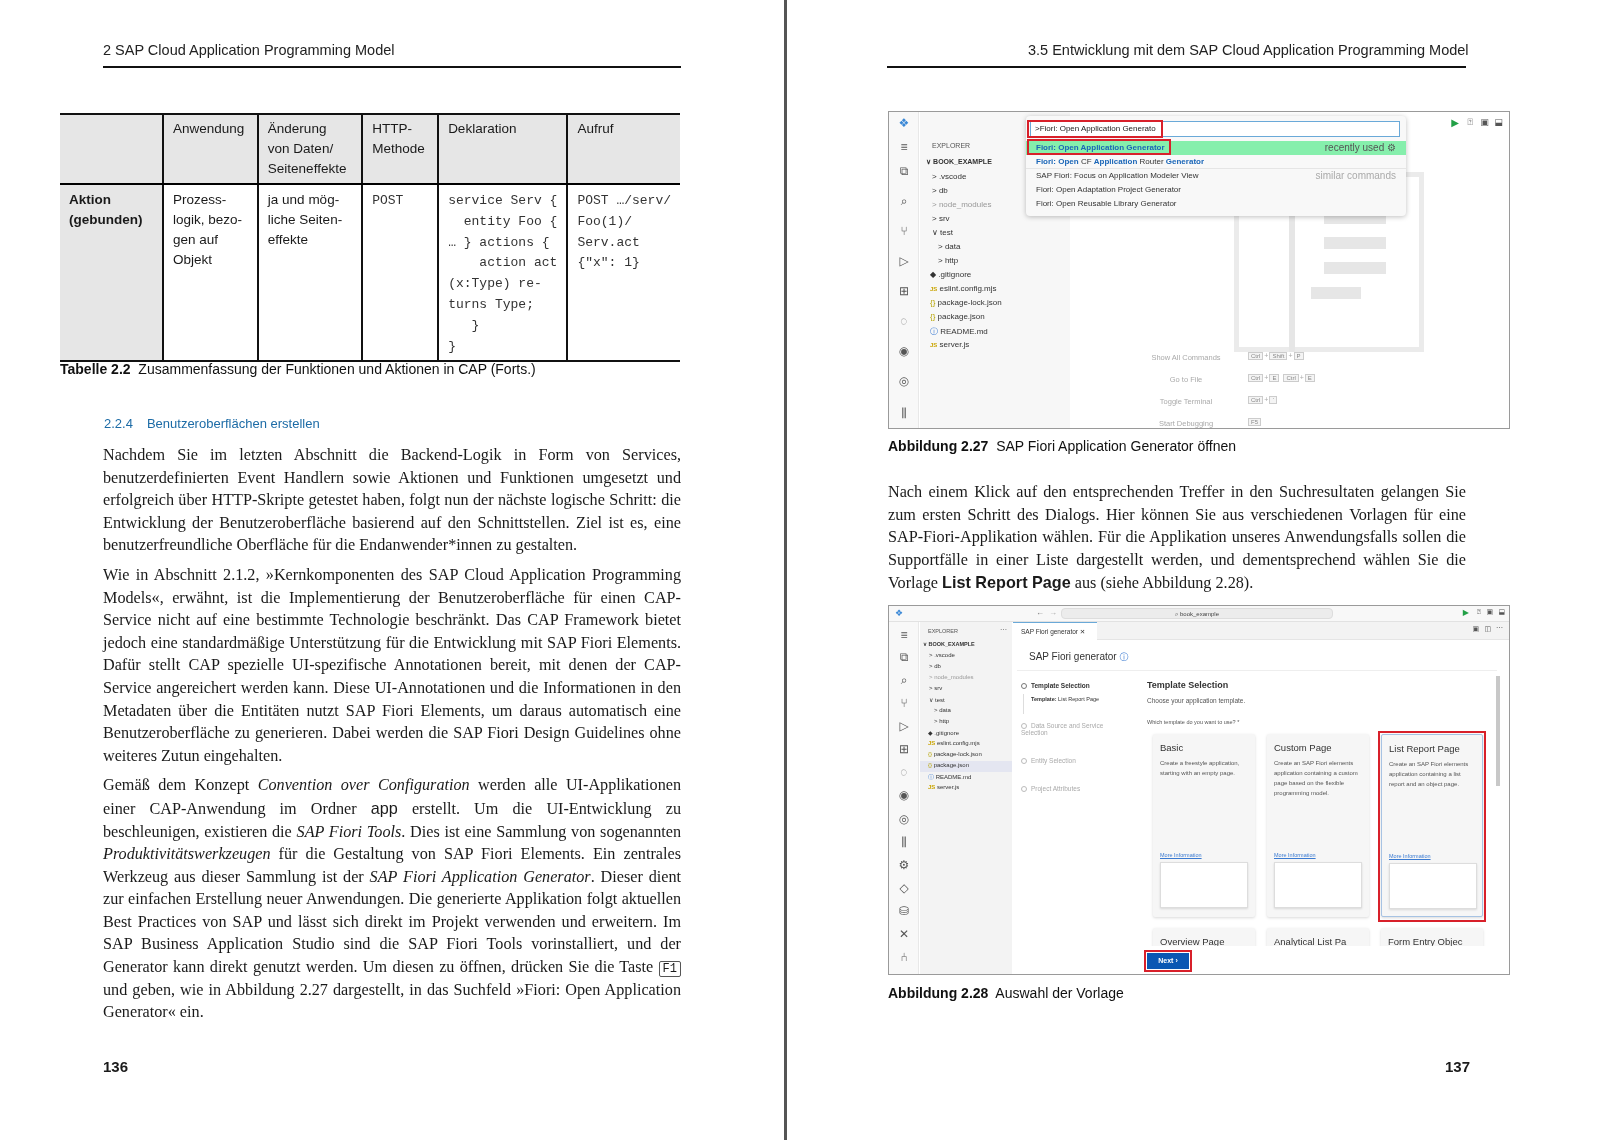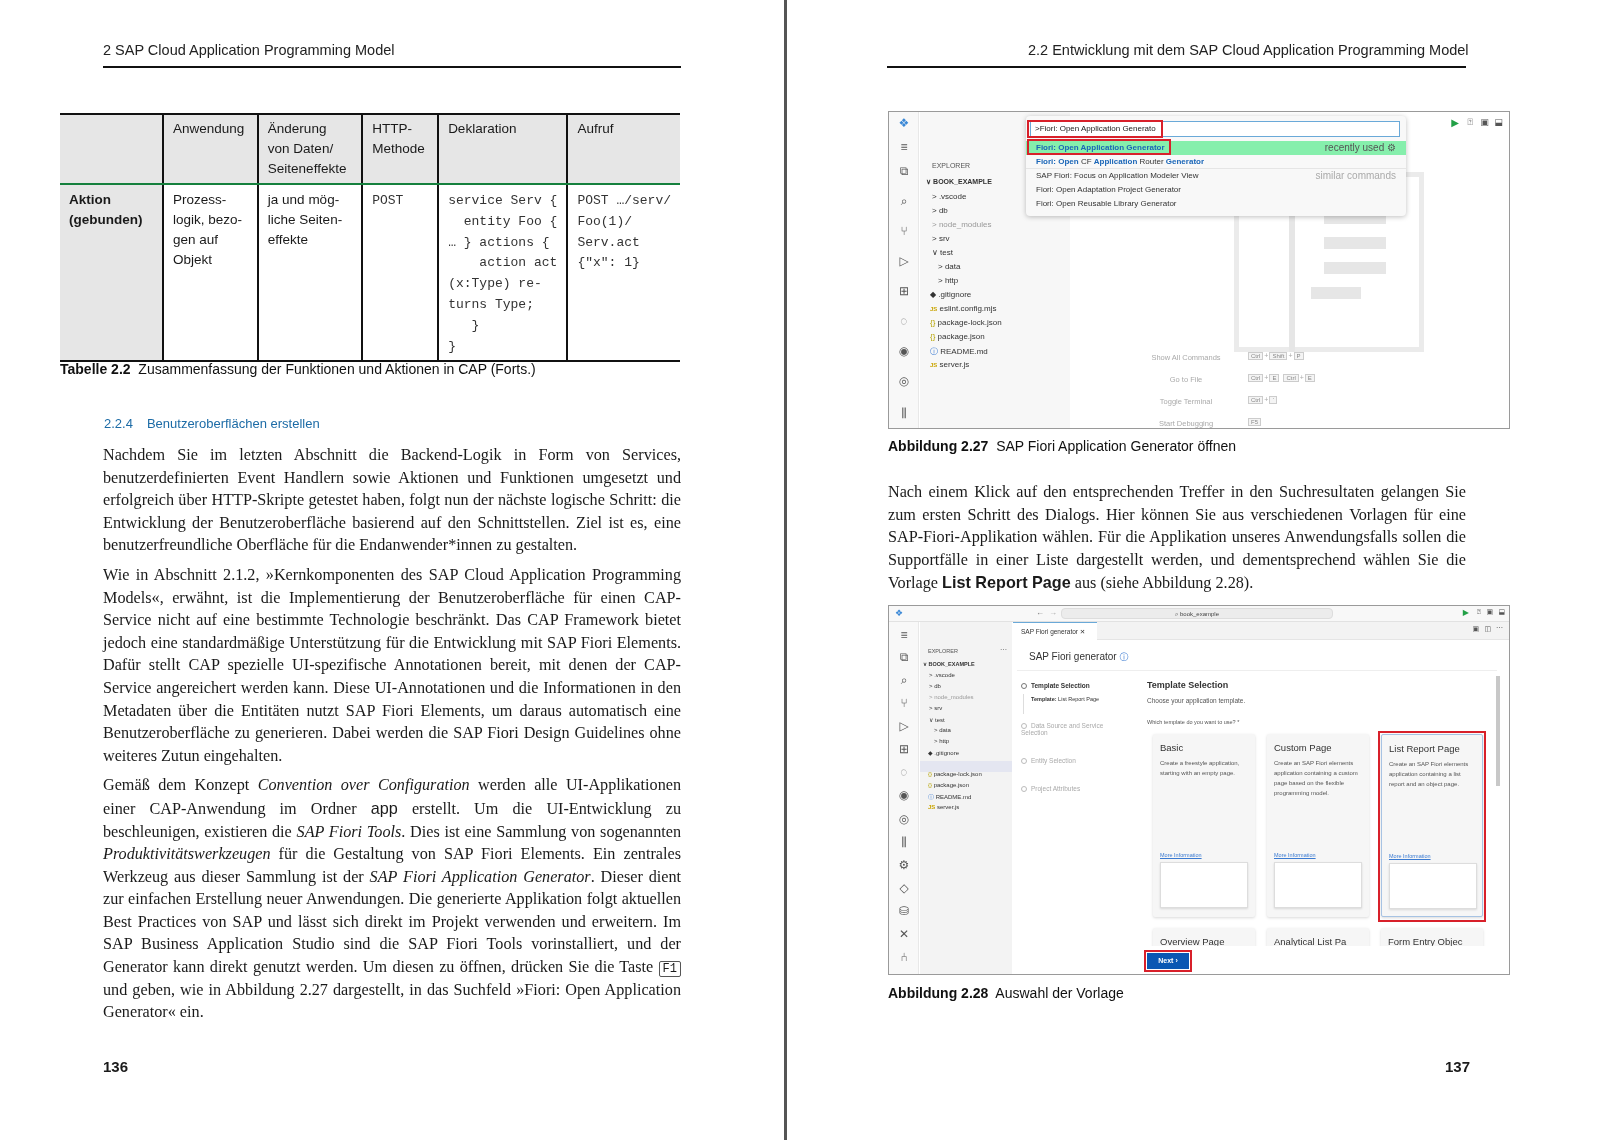--- a/index.html
+++ b/index.html
@@ -8,21 +8,21 @@
   .page-left { left: 0; width: 785px; }
   .page-right { left: 787px; width: 813px; }
   .spine { position: absolute; left: 784px; top: 0; width: 3px; height: 1140px; background: #555; }
 
   .running-head { position: absolute; top: 42px; font-family: "Liberation Sans", sans-serif; font-size: 14.5px; color: #222; }
   .head-rule { position: absolute; top: 66px; height: 2px; background: #111; }
 
   
   .tbl { position: absolute; left: 60px; top: 113px; width: 620px; border-collapse: collapse; font-family: "Liberation Sans", sans-serif; font-size: 13.5px; line-height: 20px; }
   .tbl td, .tbl th { vertical-align: top; text-align: left; padding: 4px 9px; border-left: 2px solid #111; font-weight: normal; }
-  .tbl tr:first-child th { border-top: 2px solid #111; background: #e6e6e6; height: 68px; border-bottom: 2px solid #15803d; }
+  .tbl tr:first-child th { border-top: 2px solid #111; background: #e6e6e6; height: 68px; border-bottom: 2px solid #000000; }
   .tbl tr:last-child td { border-bottom: 2px solid #111; height: 170px; padding-top: 5px; }
   .tbl th:first-child, .tbl td:first-child { border-left: none; background: #e6e6e6; width: 106px; }
   .tbl .rowhead { font-weight: bold; background: #e6e6e6; }
   .mono { font-family: "Liberation Mono", monospace; font-size: 13px; color: #333; white-space: pre; line-height: 19.8px; }
 
   .caption { position: absolute; font-family: "Liberation Sans", sans-serif; font-size: 14px; color: #111; }
   .caption b { font-weight: bold; }
 
   .section-title { position: absolute; left: 104px; top: 416px; font-family: "Liberation Sans", sans-serif; font-size: 13px; color: #1c6ba6; }
   .section-title .num { margin-right: 14px; }
@@ -33,21 +33,21 @@
   .sans-b { font-family: "Liberation Sans", sans-serif; font-weight: normal; }
   .kbd { display: inline-block; font-family: "Liberation Mono", monospace; font-size: 12px; border: 1px solid #555; border-radius: 2px; padding: 0 3px; line-height: 14px; }
 
   .folio { position: absolute; top: 1058px; font-family: "Liberation Sans", sans-serif; font-size: 15px; font-weight: bold; }
 
   
   .shot { position: absolute; border: 1px solid #9a9a9a; background: #fff; overflow: hidden; font-family: "Liberation Sans", sans-serif; }
   .activity { position: absolute; left: 0; top: 0; width: 30px; bottom: 0; background: #f8f8f8; border-right: 1px solid #e8e8e8; }
   .act-icon { position: absolute; left: 8px; width: 14px; height: 14px; color: #555; font-size: 12px; line-height: 14px; text-align: center; }
   .explorer { position: absolute; background: #f3f3f3; }
-  .exp-item { position: absolute; font-size: 8px; color: #333; white-space: nowrap; margin-top: 20px; }
+  .exp-item { position: absolute; font-size: 8px; color: #333; white-space: nowrap; }
   .exp-item.dim { color: #999; }
   .exp-title { font-size: 7px; color: #555; }
   .exp-root { font-weight: bold; font-size: 7px; }
   .ico-js { color: #c9a400; font-size: 6px; font-weight: bold; }
   .ico-json { color: #b6a300; }
   .ico-info { color: #3a7ad1; }
 
   
   .cmd-palette { position: absolute; left: 137px; top: 4px; width: 380px; height: 100px; background: #f8f8f8; border-radius: 4px; box-shadow: 0 1px 5px rgba(0,0,0,0.25); }
   .cmd-input { position: absolute; left: 4px; top: 5px; width: 370px; height: 16px; border: 1px solid #6aa9d8; background: #fff; font-size: 8px; padding-left: 4px; line-height: 14px; }
@@ -144,21 +144,21 @@
   <div class="body-text" style="left:103px; top:444px; width:578px;">
     <p>Nachdem Sie im letzten Abschnitt die Backend-Logik in Form von Services, benutzerdefinierten Event Handlern sowie Aktionen und Funktionen umgesetzt und erfolgreich über HTTP-Skripte getestet haben, folgt nun der nächste logische Schritt: die Entwicklung der Benutzeroberfläche basierend auf den Schnittstellen. Ziel ist es, eine benutzerfreundliche Oberfläche für die Endanwender*innen zu gestalten.</p>
     <p>Wie in Abschnitt 2.1.2, »Kernkomponenten des SAP Cloud Application Programming Models«, erwähnt, ist die Implementierung der Benutzeroberfläche für einen CAP-Service nicht auf eine bestimmte Technologie beschränkt. Das CAP Framework bietet jedoch eine standardmäßige Unterstützung für die Entwicklung mit SAP Fiori Elements. Dafür stellt CAP spezielle UI-spezifische Annotationen bereit, mit denen der CAP-Service angereichert werden kann. Diese UI-Annotationen und die Informationen in den Metadaten über die Entitäten nutzt SAP Fiori Elements, um daraus automatisch eine Benutzeroberfläche zu generieren. Dabei werden die SAP Fiori Design Guidelines ohne weiteres Zutun eingehalten.</p>
     <p><span>Gemäß dem Konzept </span><i>Convention over Configuration</i><span> werden alle UI-Applikationen einer CAP-Anwendung im Ordner </span><span class="sans-b">app</span><span> erstellt. Um die UI-Entwicklung zu beschleunigen, existieren die </span><i>SAP Fiori Tools</i><span>. Dies ist eine Sammlung von sogenannten </span><i>Produktivitätswerkzeugen</i><span> für die Gestaltung von SAP Fiori Elements. Ein zentrales Werkzeug aus dieser Sammlung ist der </span><i>SAP Fiori Application Generator</i><span>. Dieser dient zur einfachen Erstellung neuer Anwendungen. Die generierte Applikation folgt aktuellen Best Practices von SAP und lässt sich direkt im Projekt verwenden und erweitern. Im SAP Business Application Studio sind die SAP Fiori Tools vorinstalliert, und der Generator kann direkt genutzt werden. Um diesen zu öffnen, drücken Sie die Taste </span><span class="kbd">F1</span><span> und geben, wie in Abbildung 2.27 dargestellt, in das Suchfeld »Fiori: Open Application Generator« ein.</span></p>
   </div>
 
   <div class="folio" style="left:103px;">136</div>
 </div>
 
 <div class="page page-right">
-  <div class="running-head" style="left:241px;">2.2    Entwicklung mit dem SAP Cloud Application Programming Model</div>
+  <div class="running-head" style="left:241px;">3.5    Entwicklung mit dem SAP Cloud Application Programming Model</div>
   <div class="head-rule" style="left:100px; width:579px;"></div>
 
   <div class="shot" style="left:101px; top:111px; width:622px; height:318px;">
     <div class="activity">
       <div class="act-icon" style="top:4px; color:#3a88d6;">❖</div>
       <div class="act-icon" style="top:28px;">≡</div>
       <div class="act-icon" style="top:52px;">⧉</div>
       <div class="act-icon" style="top:82px;">⌕</div>
       <div class="act-icon" style="top:112px;">⑂</div>
       <div class="act-icon" style="top:142px;">▷</div>

